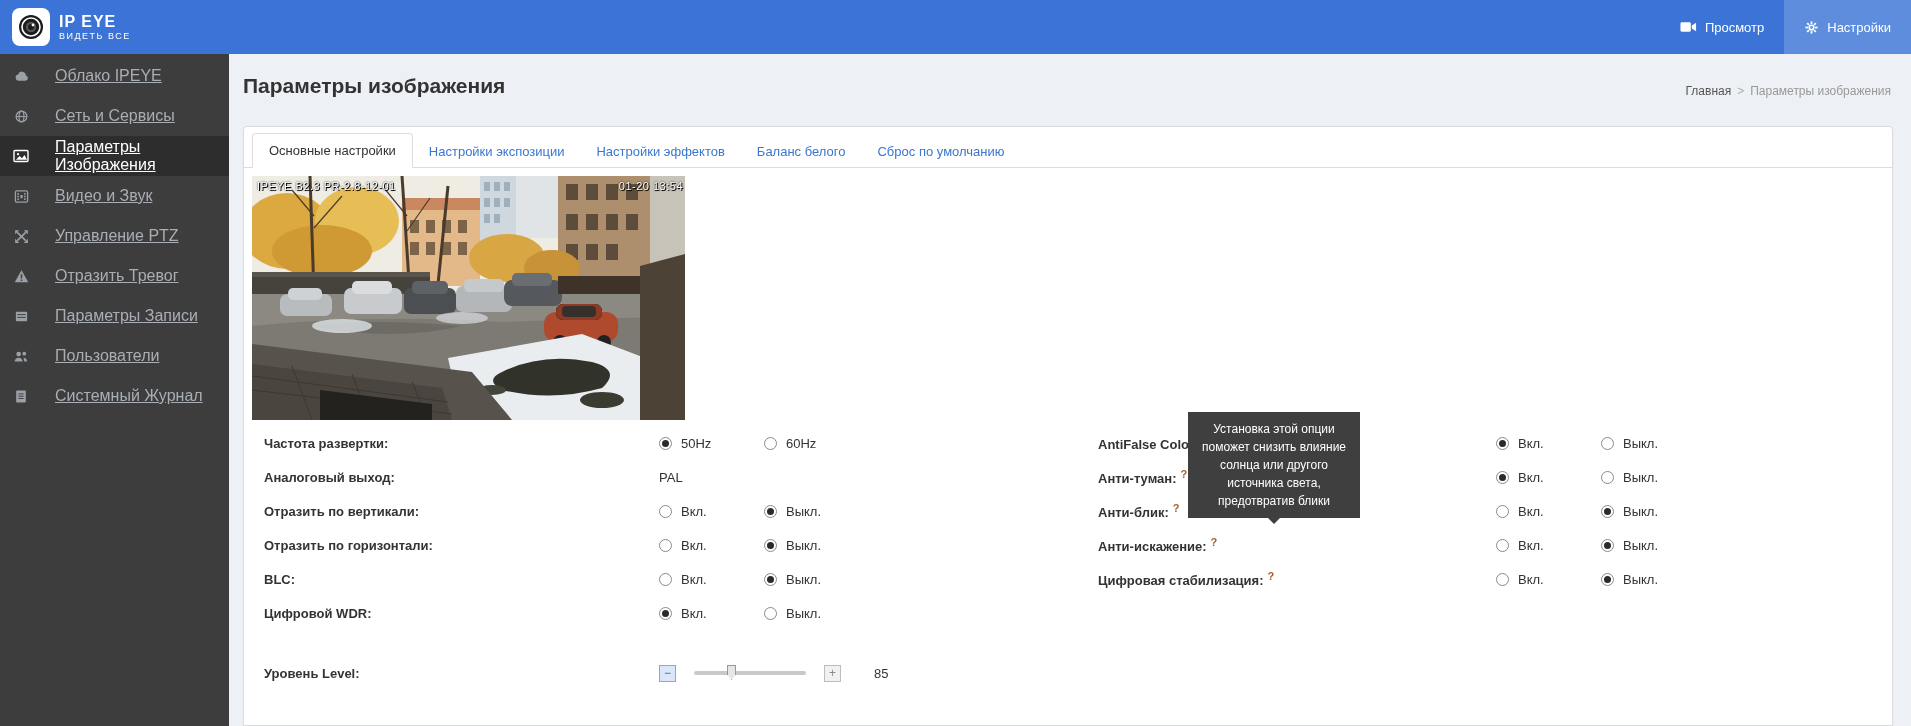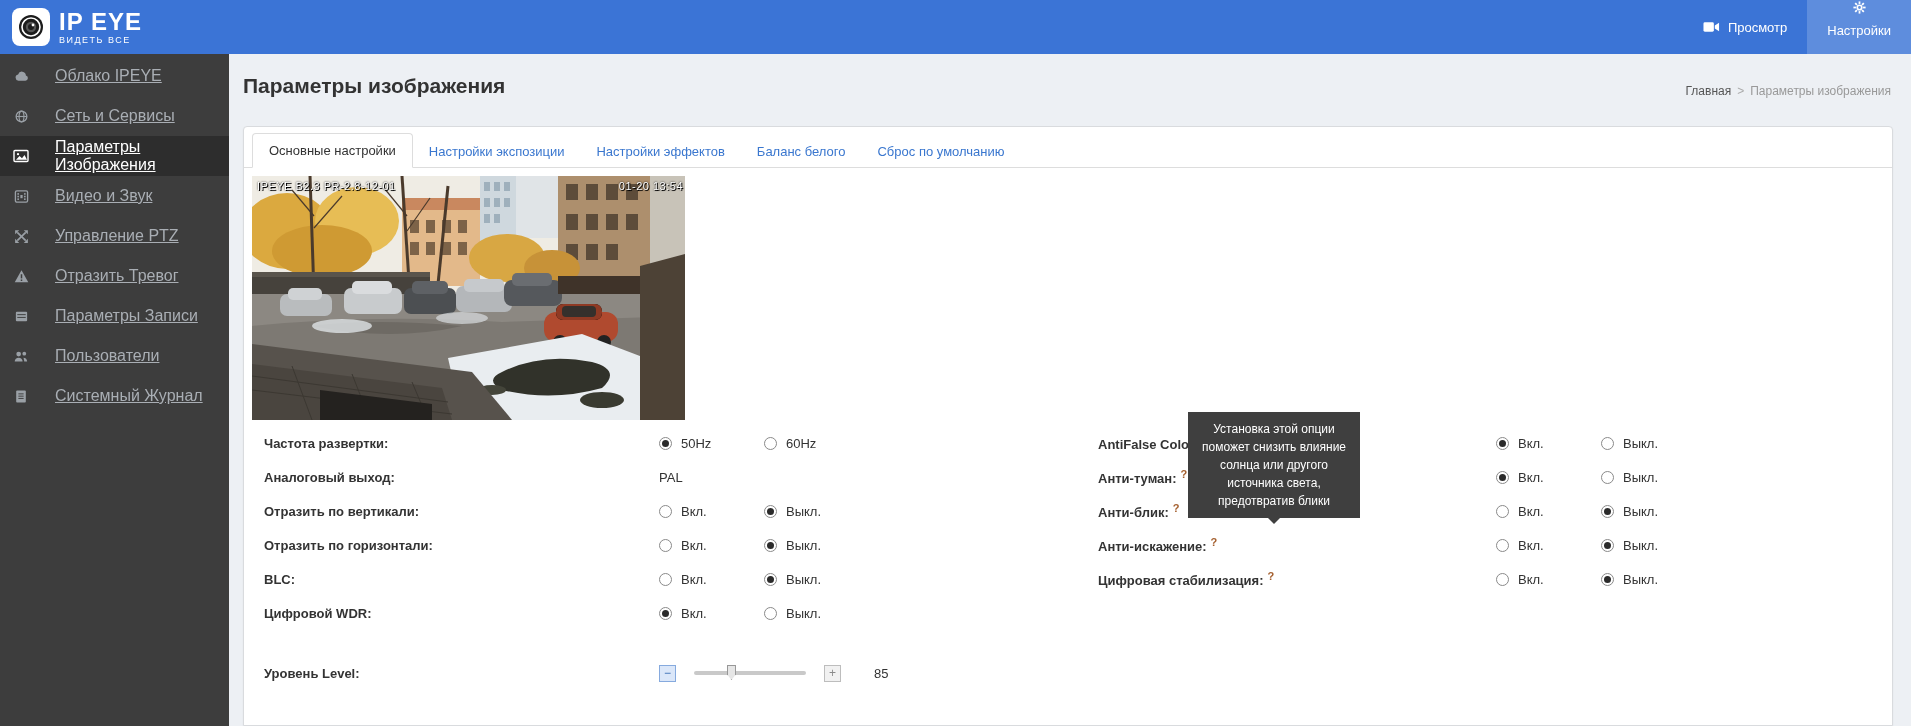--- a/index.html
+++ b/index.html
@@ -6,26 +6,26 @@
   html,body { width:1911px; height:726px; overflow:hidden; background:#edf0f4;
     font-family:"Liberation Sans", sans-serif; }
 
   
   .topbar { position:absolute; left:0; top:0; width:1911px; height:54px;
     background:#3b74d6; display:flex; align-items:center; justify-content:space-between; z-index:30; }
   .brand { display:flex; align-items:center; gap:9px; padding-left:12px; }
   .brand-icon { width:38px; height:38px; background:#fff; border-radius:8px;
     display:flex; align-items:center; justify-content:center; }
   .brand-text { color:#fff; line-height:1; }
-  .brand-title { font-size:24px; font-weight:bold; letter-spacing:1px; }
+  .brand-title { font-size:16px; font-weight:bold; letter-spacing:1px; }
   .brand-sub { font-size:9px; letter-spacing:1.5px; margin-top:2px; }
   .top-nav { display:flex; height:54px; }
   .topbtn { display:flex; align-items:center; gap:8px; color:#fff; font-size:13px;
     padding:0 20px; height:54px; cursor:pointer; }
-  .topbtn.active { background:rgba(255,255,255,.18);flex-direction:column; }
+  .topbtn.active { background:rgba(255,255,255,.18); }
   .topbtn svg { display:block; }
 
   
   .sidebar { position:absolute; left:0; top:54px; width:229px; height:672px;
     background:#3d3d3d; padding-top:2px; }
   .side-item { display:flex; align-items:center; gap:26px; height:40px; padding-left:13px;
     color:#a9aeb4; font-size:16px; cursor:pointer;text-decoration:underline; }
   .side-item .sicon { width:16px; height:16px; display:flex; align-items:center; justify-content:center; color:#9aa0a6; }
   .side-item.active { background:#2d2d2d; color:#fff; }
   .side-item.active .sicon { color:#fff; }

